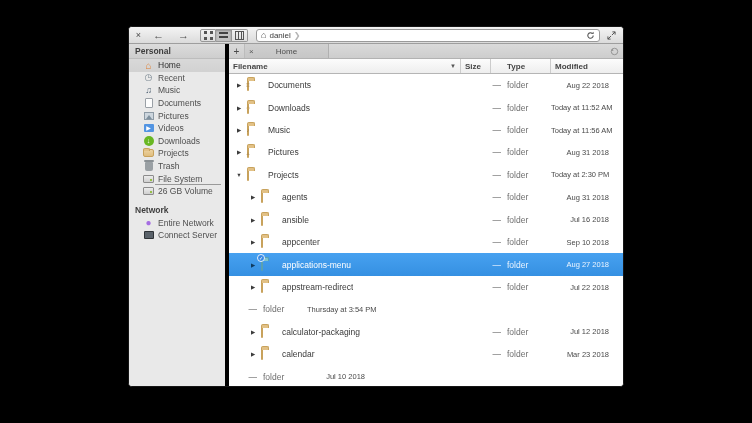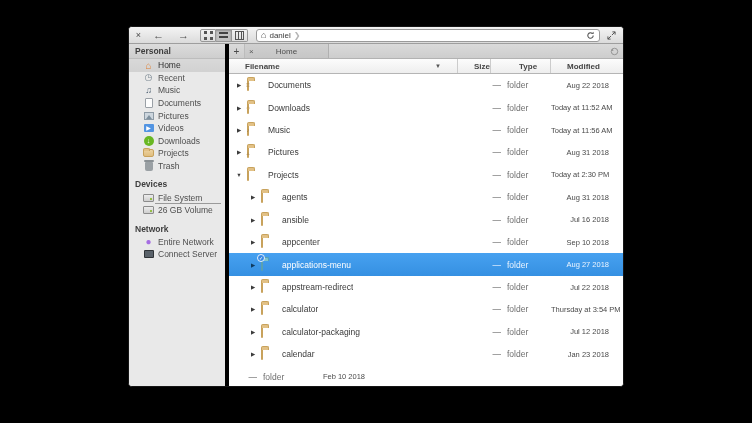--- a/index.html
+++ b/index.html
@@ -96,21 +96,21 @@
     font-size:10px; color:#4a4a4a; border-right:1px solid #bcbcbc; }
   .tab { width:84px; background:linear-gradient(#d0d0d0,#c6c6c6);
     border-right:1px solid #b0b0b0; display:flex; align-items:center; padding:0 4px; }
   .tab-close { font-size:8px; color:#5a5a5a; width:10px; }
   .tab-label { flex:1; text-align:center; font-size:8px; color:#4f4f4f; padding-right:10px; }
   .tab-spacer { flex:1; }
   .history-btn { width:18px; display:flex; align-items:center; justify-content:center; }
 
   .col-headers { height:15px; flex:0 0 15px; background:linear-gradient(#fcfcfc,#eeeeee);
     border-bottom:1px solid #b5b5b5; display:flex; font-size:8px; font-weight:bold; color:#454545; }
-  .col { display:flex; align-items:center; padding:0 16px; border-right:1px solid #cccccc; }
+  .col { display:flex; align-items:center; padding:0 4px; border-right:1px solid #cccccc; }
   .col-filename { flex:1; min-width:0; justify-content:space-between; }
   .col-size { width:30px; flex:0 0 30px; }
   .col-type { width:48px; flex:0 0 48px;margin-left:12px; }
   .col-modified { width:72px; flex:0 0 72px; border-right:none; }
   .sort-arrow { font-size:6px; color:#555; }
 
   .filelist { flex:1; background:#fff; overflow:hidden; }
   .row { height:22.43px; display:flex; align-items:center; font-size:8.5px; color:#3a3a3a; }
   .row .cell-name { flex:1; min-width:0; display:flex; align-items:center; gap:0; }
   .expander { width:8px; font-size:5.5px; color:#3c3c3c; text-align:center; flex:0 0 8px; }
@@ -237,23 +237,20 @@
             <span class="folder small"></span>
           </span>
     <span class="sb-label">Projects</span>
   </div>
         <div class="sb-item">
     <span class="sb-ic">
             <span class="chip-trash"></span>
           </span>
     <span class="sb-label">Trash</span>
   </div>
-        <div class="sb-header-row">
-          <span class="sb-header">Devices</span>
-        </div>
         <div class="sb-item">
     <span class="sb-ic">
             <span class="chip-drive"></span>
           </span>
     <span class="sb-label">File System</span>
   </div>
         <div class="storage-line"></div>
         <div class="sb-item">
     <span class="sb-ic">
             <span class="chip-drive"></span>
@@ -398,25 +395,20 @@
     <div class="cell-name">
       <span class="expander">▶</span>
       <span class="ficon"><span class="folder"></span></span>
       <span class="fname">appstream-redirect</span>
     </div>
     <div class="cell-size">—</div>
     <div class="cell-type">folder</div>
     <div class="cell-modified">Jul 22 2018</div>
   </div>
           <div class="row ind-1">
-    <div class="cell-name">
-      <span class="expander">▶</span>
-      <span class="ficon"><span class="folder"></span></span>
-      <span class="fname">calculator</span>
-    </div>
     <div class="cell-size">—</div>
     <div class="cell-type">folder</div>
     <div class="cell-modified">Thursday at 3:54 PM</div>
   </div>
           <div class="row ind-1">
     <div class="cell-name">
       <span class="expander">▶</span>
       <span class="ficon"><span class="folder"></span></span>
       <span class="fname">calculator-packaging</span>
     </div>
@@ -425,23 +417,23 @@
     <div class="cell-modified">Jul 12 2018</div>
   </div>
           <div class="row ind-1">
     <div class="cell-name">
       <span class="expander">▶</span>
       <span class="ficon"><span class="folder"></span></span>
       <span class="fname">calendar</span>
     </div>
     <div class="cell-size">—</div>
     <div class="cell-type">folder</div>
-    <div class="cell-modified">Jan 23 2018</div>
-  </div>
-          <div class="row ind-1">
-    <div class="cell-size">—</div>
-    <div class="cell-type">folder</div>
-    <div class="cell-modified">Feb 10 2018</div>
+    <div class="cell-modified">Mar 23 2018</div>
+  </div>
+          <div class="row ind-1">
+    <div class="cell-size">—</div>
+    <div class="cell-type">folder</div>
+    <div class="cell-modified">Jul 10 2018</div>
   </div>
         </div>
     </div>
   </div>
 </div>
 
 </body></html>

